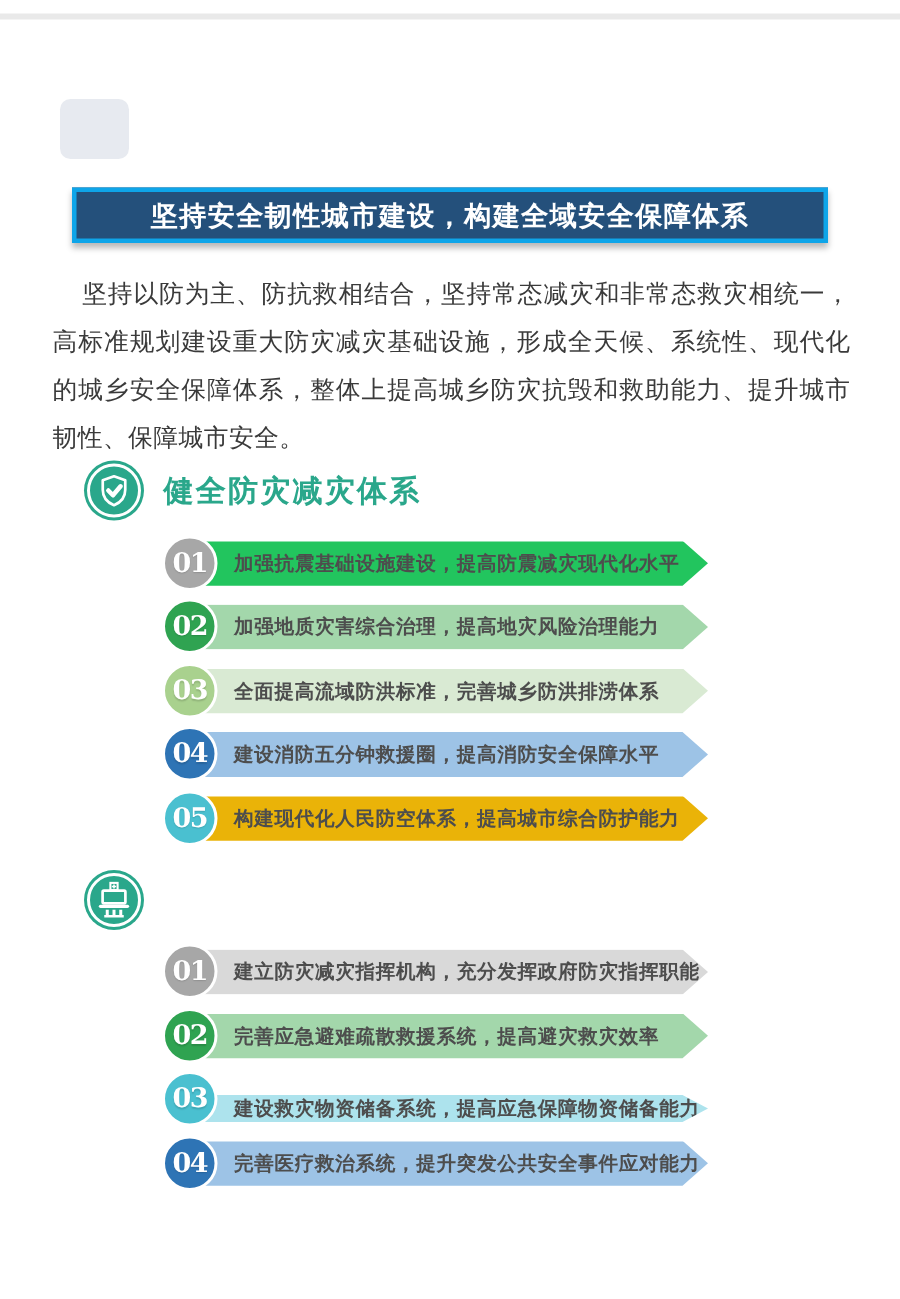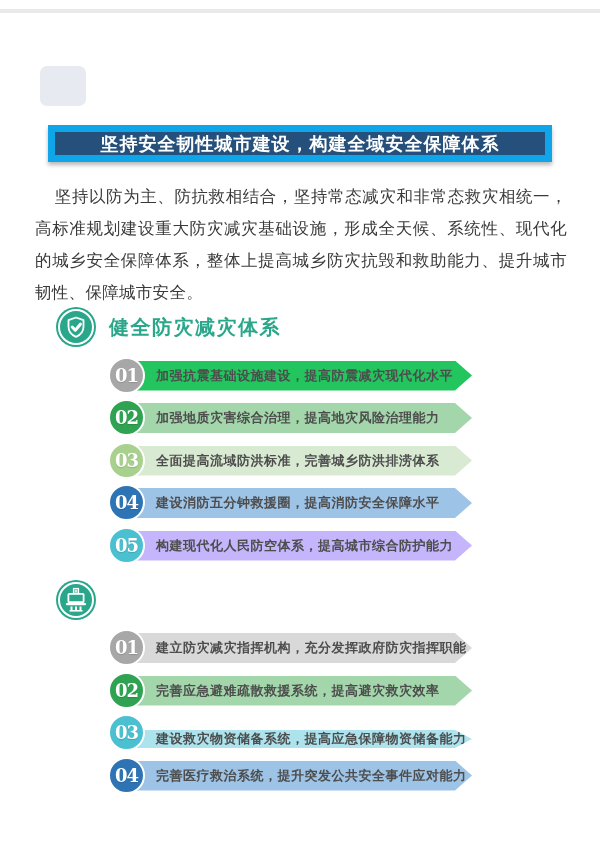--- a/index.html
+++ b/index.html
@@ -9,21 +9,21 @@
     font-family:"Liberation Sans","DejaVu Sans",sans-serif;
   }
   .top-strip{position:absolute;top:9px;left:0;width:600px;height:4px;background:#e9e9e9;}
   
   .title-wrap{position:absolute;left:40px;top:64px;height:46px;}
   .title-square{position:absolute;left:0;top:2px;width:46px;height:40px;background:#e7eaf0;border-radius:7px;}
   .page-title{position:relative;margin:0;padding:9px 0 0 8px;font-size:27px;line-height:1.1;
     color:#1f4e79;font-weight:bold;letter-spacing:1px;white-space:nowrap;}
   
   .banner{position:absolute;left:48px;top:125px;width:504px;height:37px;box-sizing:border-box;
-    background:#24507b;border:7px solid #0ea5e9;box-shadow:0 3px 4px rgba(0,0,0,.28);
+    background:#24507b;border:3px solid #0ea5e9;box-shadow:0 3px 4px rgba(0,0,0,.28);
     display:flex;align-items:center;justify-content:center;
     color:#fff;font-size:18px;font-weight:bold;letter-spacing:1px;}
   
   .paragraph{position:absolute;left:35px;top:181px;width:532px;margin:0;
     font-size:16.5px;line-height:1.93;color:#3a3a3a;text-indent:1.2em;
     text-align:justify;letter-spacing:.3px;}
   
   .sections{position:absolute;left:0;top:306px;width:600px;}
   .section-header{display:flex;align-items:center;height:42px;margin-left:55px;}
   .section-icon{width:42px;height:42px;flex:0 0 42px;}
@@ -91,21 +91,21 @@
   </div>
 
   <div class="item">
     <div class="item-arrow" style="background: rgb(157, 195, 230);">
       <span class="item-text">建设消防五分钟救援圈，提高消防安全保障水平</span>
     </div>
     <div class="item-number" style="background: rgb(46, 116, 181);">04</div>
   </div>
 
   <div class="item">
-    <div class="item-arrow" style="background: #c4b5fd;">
+    <div class="item-arrow" style="background: #eab308;">
       <span class="item-text">构建现代化人民防空体系，提高城市综合防护能力</span>
     </div>
     <div class="item-number" style="background: rgb(74, 192, 208);">05</div>
   </div>
 </div>
   </div>
 
   <div class="section">
     <div class="section-header">
       <span class="section-icon">

